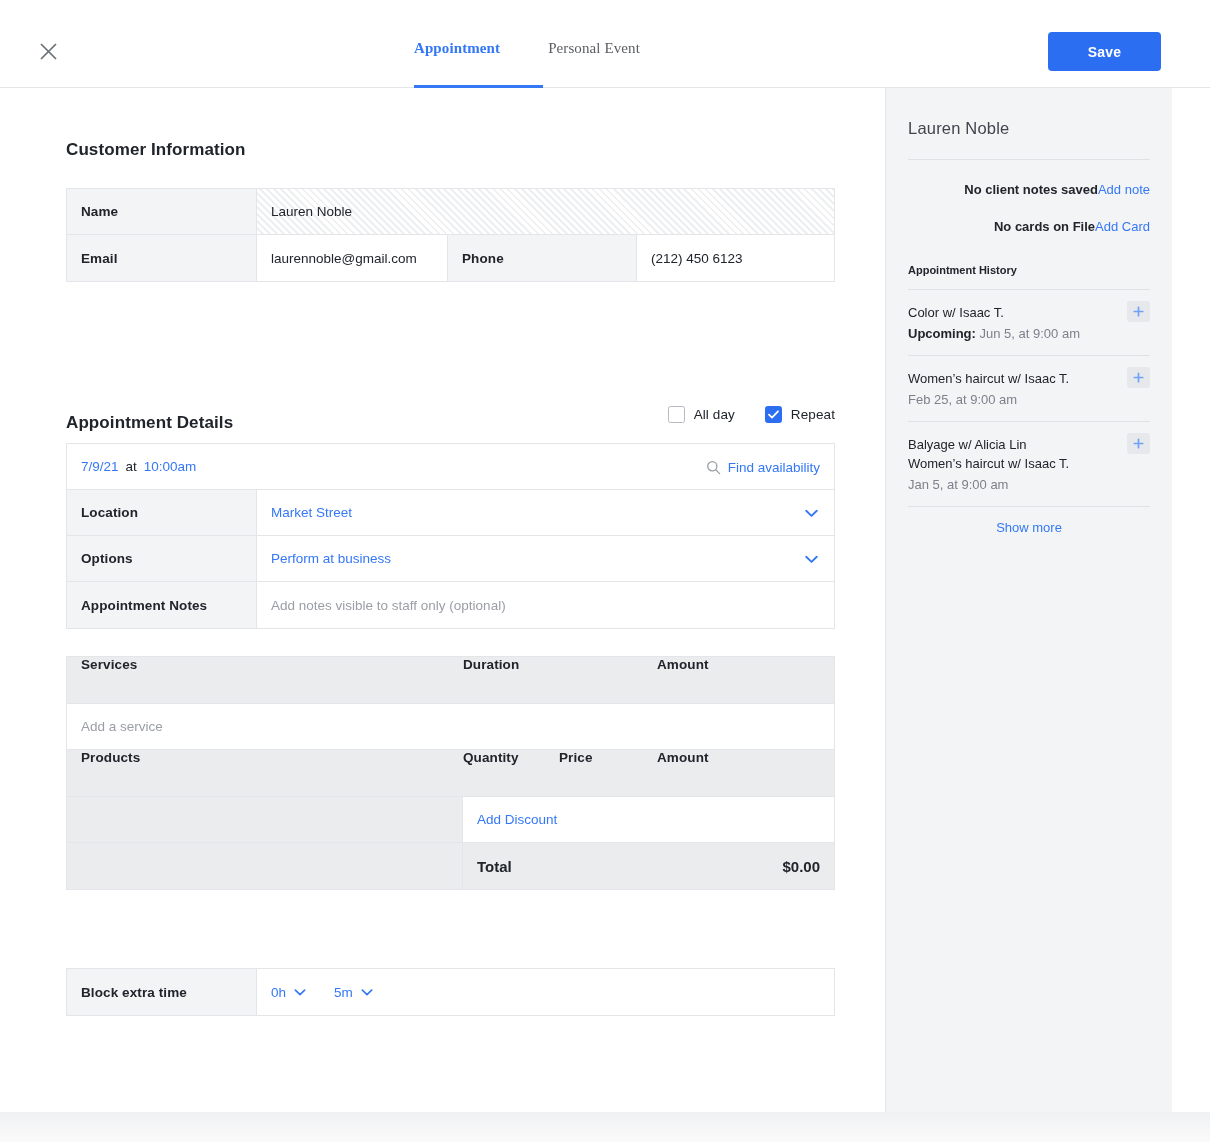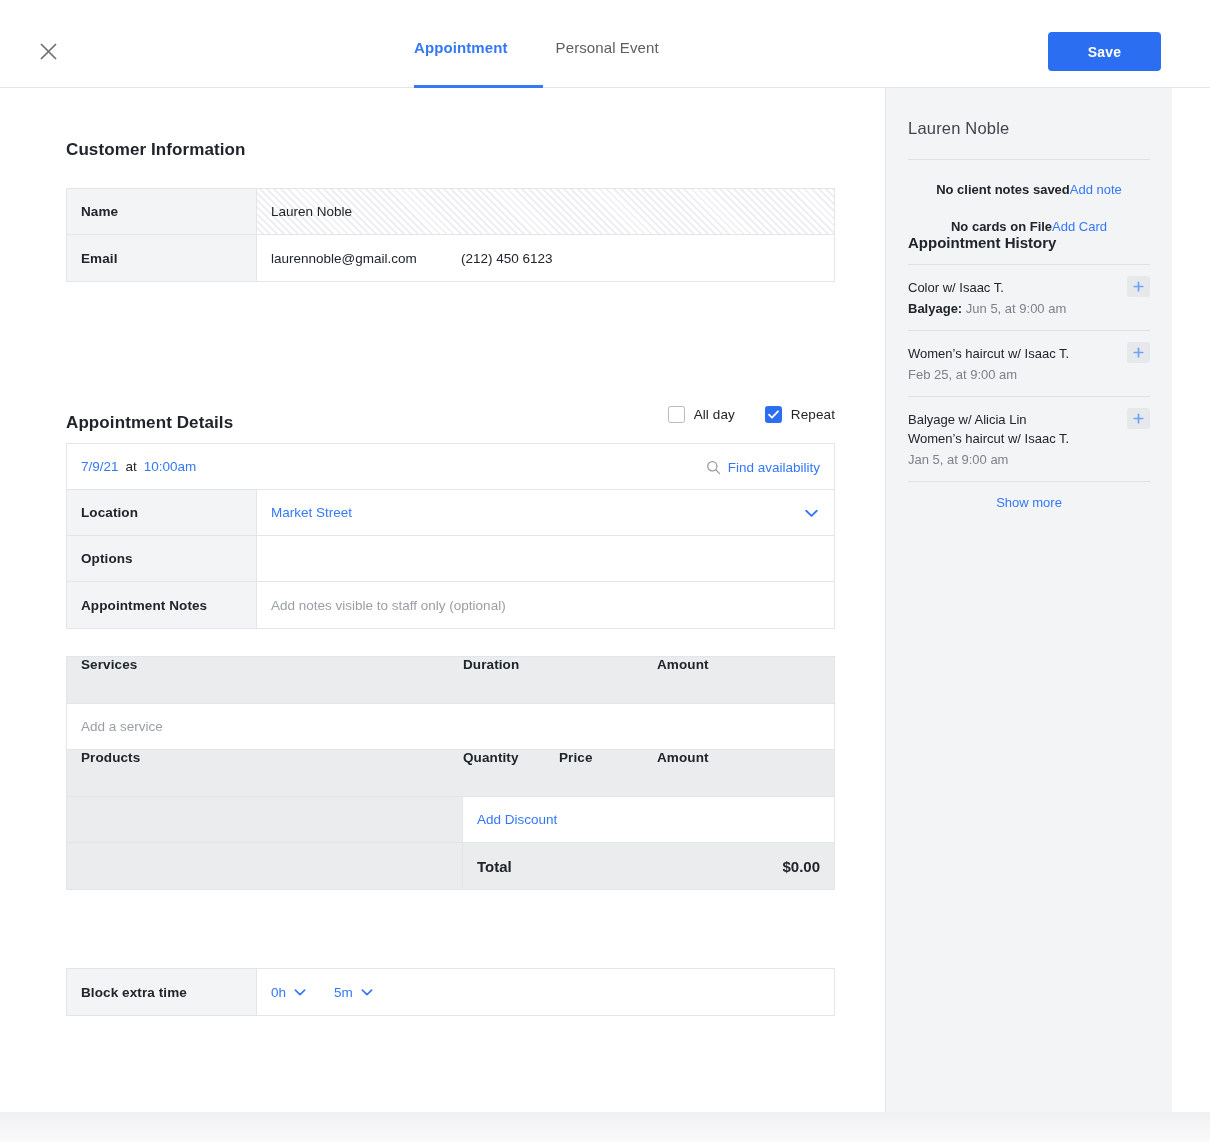--- a/index.html
+++ b/index.html
@@ -33,20 +33,21 @@
   .tabs {
     position: absolute; left: 414px; top: 38px;
     display: flex; align-items: flex-start; gap: 0;
   }
   .tab {
     font-size: 15px;
     line-height: 20px;
     padding: 0 0 0 0;
     cursor: pointer;
     letter-spacing: .1px;
+    font-family: Liberation Serif, serif;
   }
   .tab.active { color: #3478f6; font-weight: 700; }
   .tab.inactive { color: #5b5e63; font-weight: 400; margin-left: 48px; }
   .tab-underline {
     position: absolute; left: 414px; top: 85px;
     width: 129px; height: 3px;
     background: #3478f6;
   }
 
   .save-btn {
@@ -211,27 +212,28 @@
     border-left: 1px solid #e3e5e8;
     padding: 0 22px;
     overflow: hidden;
   }
   .sb-title {
     margin-top: 31px;
     font-size: 16.5px; color: #41454c; letter-spacing: .2px;
   }
   .sb-divider { height: 1px; background: #dfe1e4; margin-top: 21px; }
   .sb-line {
-    display: flex; align-items: center; justify-content: center;
+    display: flex; align-items: center; justify-content: flex-end;
     margin-top: 22px;
   }
   .sb-line .k { font-size: 13px; font-weight: 700; color: #20242b; }
   .sb-line .a { font-size: 13px; color: #3478f6; cursor: pointer; }
   .sb-head {
-    font-size: 15px; font-weight: 700; color: #20242b;
+    margin-top: 30px;
+    font-size: 11px; font-weight: 700; color: #20242b;
   }
   .hist-item { padding: 13px 0 12px 0; position: relative; }
   .hist-item .svc {
     font-size: 13px; color: #20242b; line-height: 19px;
     padding-right: 34px;
   }
   .hist-item .when {
     font-size: 13px; color: #7d818a; line-height: 19px; margin-top: 2px;
   }
   .hist-item .when b { color: #20242b; font-weight: 700; }
@@ -280,20 +282,21 @@
     <div class="section-title" style="left:66px; top:52px;">Customer Information</div>
 
     <div class="tbl" id="customer-table">
       <div class="row">
         <div class="cell-label">Name</div>
         <div class="cell-val hatch">Lauren Noble</div>
       </div>
       <div class="row">
         <div class="cell-label">Email</div>
         <div class="cell-val email-val">laurennoble@gmail.com</div>
+        <div class="mid-label">Phone</div>
         <div class="cell-val phone-val">(212) 450 6123</div>
       </div>
     </div>
 
     <div class="section-title" id="appt-details-title">Appointment Details</div>
 
     <div class="checks">
       <div class="chk-wrap">
         <span class="chk"></span>
         <span class="chk-label">All day</span>
@@ -333,20 +336,28 @@
           <span class="chev">
             <svg width="13" height="8" viewBox="0 0 13 8" aria-hidden="true">
               <path d="M1.2 1.3 L6.5 6.4 L11.8 1.3" stroke="#3478f6" stroke-width="1.9" fill="none" stroke-linecap="round" stroke-linejoin="round"></path>
             </svg>
           </span>
         </div>
       </div>
 
       <div class="row">
         <div class="cell-label">Options</div>
+        <div class="cell-val rel">
+          <span class="link">Perform at business</span>
+          <span class="chev">
+            <svg width="13" height="8" viewBox="0 0 13 8" aria-hidden="true">
+              <path d="M1.2 1.3 L6.5 6.4 L11.8 1.3" stroke="#3478f6" stroke-width="1.9" fill="none" stroke-linecap="round" stroke-linejoin="round"></path>
+            </svg>
+          </span>
+        </div>
       </div>
 
       <div class="row">
         <div class="cell-label">Appointment Notes</div>
         <div class="cell-val muted">Add notes visible to staff only (optional)</div>
       </div>
     </div>
 
     <div class="tbl" id="items-table">
       <div class="hrow">
@@ -415,21 +426,21 @@
     <div class="sb-line">
       <span class="k">No cards on File</span>
       <span class="a">Add Card</span>
     </div>
 
     <div class="sb-head">Appointment History</div>
     <div class="sb-divider" style="margin-top:13px;"></div>
 
     <div class="hist-item">
       <div class="svc">Color w/ Isaac T.</div>
-      <div class="when"><b>Balyage:</b><span> Jun 5, at 9:00 am</span></div>
+      <div class="when"><b>Upcoming:</b><span> Jun 5, at 9:00 am</span></div>
       <div class="plus-btn">
         <svg width="11" height="11" viewBox="0 0 11 11" aria-hidden="true">
           <path d="M5.5 1.3 V9.7 M1.3 5.5 H9.7" stroke="#6ea2f7" stroke-width="1.7" stroke-linecap="round"></path>
         </svg>
       </div>
     </div>
     <div class="sb-divider" style="margin-top:0;"></div>
 
     <div class="hist-item">
       <div class="svc">Women’s haircut  w/ Isaac T.</div>

